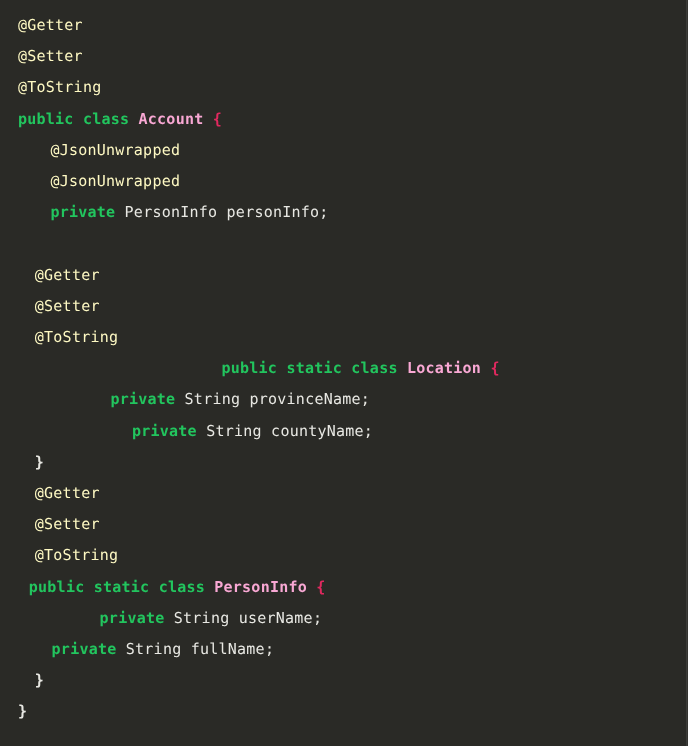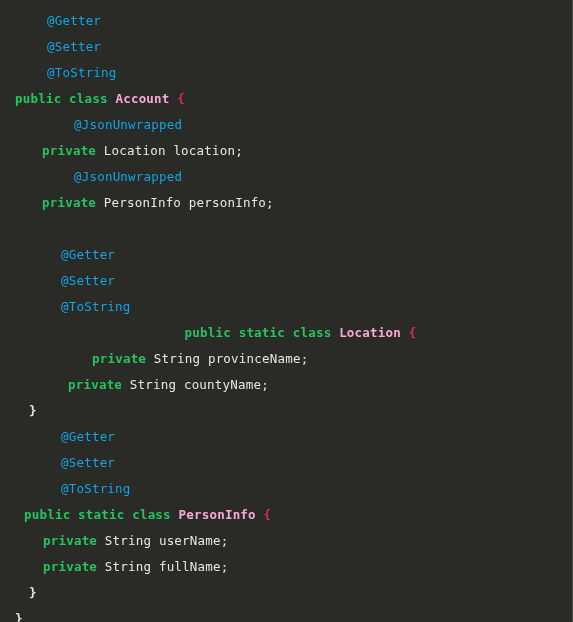--- a/index.html
+++ b/index.html
@@ -35,46 +35,45 @@
   .code-line.blank {
     height: 26px;
   }
   
   .tok-kw       { color: #22c55e; font-weight: bold; }
   .tok-plain    { color: #f9a8d4; font-weight: bold; }
   .tok-type     { color: #e8e8e3; }
   .tok-ident    { color: #e8e8e3; }
   .tok-punct    { color: #e0295f; font-weight: bold; }
   .tok-brace    { color: #e8e8e3; font-weight: bold; }
-  .tok-anno     { color: #0ea5e9; margin-left: 32px; }
+  .tok-anno     { color: #fef9c3; }
   .tok-semi     { color: #e8e8e3; }
 </style>
 </head>
 <body>
 
 <div id="code-viewer">
   <div id="code-block">
       <div class="code-line" style="padding-left: 15px;"><span class="tok-anno">@Getter</span></div>
       <div class="code-line" style="padding-left: 15px;"><span class="tok-anno">@Setter</span></div>
       <div class="code-line" style="padding-left: 15px;"><span class="tok-anno">@ToString</span></div>
       <div class="code-line" style="padding-left: 15px;"><span class="tok-kw">public</span><span class="tok-plain"> </span><span class="tok-kw">class</span><span class="tok-plain"> </span><span class="tok-plain">Account</span><span class="tok-plain"> </span><span class="tok-punct">{</span></div>
       <div class="code-line" style="padding-left: 42px;"><span class="tok-anno">@JsonUnwrapped</span></div>
-      <div class="code-line" style="padding-left: 42px;"><span class="tok-kw">private</span><span class="tok-plain"> </span><span class="tok-type">Location</span><span class="tok-plain"> </span><span class="tok-ident">location</span><span class="tok-semi">;</span></div>
       <div class="code-line" style="padding-left: 42px;"><span class="tok-anno">@JsonUnwrapped</span></div>
       <div class="code-line" style="padding-left: 42px;"><span class="tok-kw">private</span><span class="tok-plain"> </span><span class="tok-type">PersonInfo</span><span class="tok-plain"> </span><span class="tok-ident">personInfo</span><span class="tok-semi">;</span></div>
       <div class="code-line blank" style="padding-left: 15px;"></div>
       <div class="code-line" style="padding-left: 29px;"><span class="tok-anno">@Getter</span></div>
       <div class="code-line" style="padding-left: 29px;"><span class="tok-anno">@Setter</span></div>
       <div class="code-line" style="padding-left: 29px;"><span class="tok-anno">@ToString</span></div>
       <div class="code-line" style="padding-left: 29px; text-align: center;"><span class="tok-kw">public</span><span class="tok-plain"> </span><span class="tok-kw">static</span><span class="tok-plain"> </span><span class="tok-kw">class</span><span class="tok-plain"> </span><span class="tok-plain">Location</span><span class="tok-plain"> </span><span class="tok-punct">{</span></div>
       <div class="code-line" style="padding-left: 50px; margin-left: 42px;"><span class="tok-kw">private</span><span class="tok-plain"> </span><span class="tok-type">String</span><span class="tok-plain"> </span><span class="tok-ident">provinceName</span><span class="tok-semi">;</span></div>
-      <div class="code-line" style="padding-left: 68px;"><span class="tok-kw">private</span><span class="tok-plain"> </span><span class="tok-type">String</span><span class="tok-plain"> </span><span class="tok-ident">countyName</span><span class="tok-semi">;</span></div>
+      <div class="code-line" style="padding-left: 68px; margin-left: 42px;"><span class="tok-kw">private</span><span class="tok-plain"> </span><span class="tok-type">String</span><span class="tok-plain"> </span><span class="tok-ident">countyName</span><span class="tok-semi">;</span></div>
       <div class="code-line" style="padding-left: 29px;"><span class="tok-brace">}</span></div>
       <div class="code-line" style="padding-left: 29px;"><span class="tok-anno">@Getter</span></div>
       <div class="code-line" style="padding-left: 29px;"><span class="tok-anno">@Setter</span></div>
       <div class="code-line" style="padding-left: 29px;"><span class="tok-anno">@ToString</span></div>
       <div class="code-line" style="padding-left: 24px;"><span class="tok-kw">public</span><span class="tok-plain"> </span><span class="tok-kw">static</span><span class="tok-plain"> </span><span class="tok-kw">class</span><span class="tok-plain"> </span><span class="tok-plain">PersonInfo</span><span class="tok-plain"> </span><span class="tok-punct">{</span></div>
-      <div class="code-line" style="padding-left: 43px;"><span class="tok-kw">private</span><span class="tok-plain"> </span><span class="tok-type">String</span><span class="tok-plain"> </span><span class="tok-ident">userName</span><span class="tok-semi">;</span></div>
+      <div class="code-line" style="padding-left: 43px; margin-left: 40px;"><span class="tok-kw">private</span><span class="tok-plain"> </span><span class="tok-type">String</span><span class="tok-plain"> </span><span class="tok-ident">userName</span><span class="tok-semi">;</span></div>
       <div class="code-line" style="padding-left: 43px;"><span class="tok-kw">private</span><span class="tok-plain"> </span><span class="tok-type">String</span><span class="tok-plain"> </span><span class="tok-ident">fullName</span><span class="tok-semi">;</span></div>
       <div class="code-line" style="padding-left: 29px;"><span class="tok-brace">}</span></div>
       <div class="code-line" style="padding-left: 15px;"><span class="tok-brace">}</span></div>
     </div>
 </div>
 
 </body></html>

